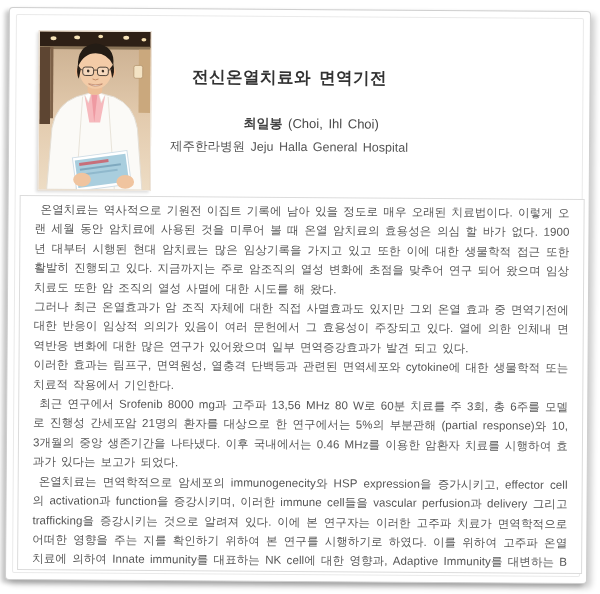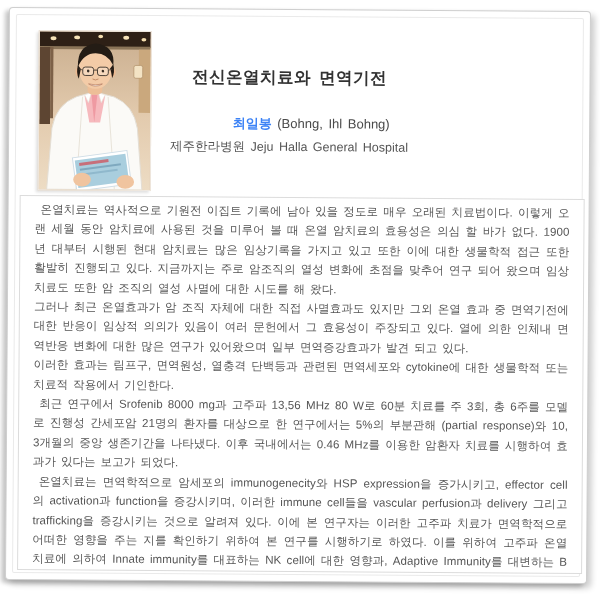--- a/index.html
+++ b/index.html
@@ -40,21 +40,21 @@
     position:absolute; left:0; right:20px; top:57px;
     text-align:center;
     font-size:16.5px; font-weight:bold; color:#333333;
     letter-spacing:0.5px; word-spacing:3px;
   }
   .doc-author{
     position:absolute; left:0; right:20px; top:105px;
     text-align:center; font-size:13px; color:#4a4a4a;
     word-spacing:2px;
   }
-  .doc-author .name{ font-weight:bold; color:#3b82f6;margin-left:44px; }
+  .doc-author .name{ font-weight:bold; color:#404040;margin-left:44px; }
   .doc-affil{
     position:absolute; left:0; right:20px; top:129px;
     text-align:center; font-size:12.5px; color:#555555;
     word-spacing:2px;
   }
 
   
   .body-box{
     position:absolute; left:11px; top:187px; width:565px; height:375px;
     border:1px solid #dcdcdc;
@@ -140,21 +140,21 @@
           <rect x="42" y="141" width="38" height="2" fill="#8fb8cc"></rect>
         </g>
         <ellipse cx="44" cy="150" rx="9" ry="7" fill="#f0c49f"></ellipse>
         <ellipse cx="88" cy="152" rx="9" ry="7" fill="#f0c49f"></ellipse>
       </svg>
     </div>
 
     <div class="doc-title">전신온열치료와 면역기전</div>
     <div class="doc-author">
       <span class="name">최일봉</span>
-      <span>(Bohng, Ihl Bohng)</span>
+      <span>(Choi, Ihl Choi)</span>
     </div>
     <div class="doc-affil">제주한라병원 Jeju Halla General Hospital</div>
 
     <div class="body-box">
       <p class="indent">온열치료는 역사적으로 기원전 이집트 기록에 남아 있을 정도로 매우 오래된 치료법이다. 이렇게 오랜 세월 동안 암치료에 사용된 것을 미루어 볼 때 온열 암치료의 효용성은 의심 할 바가 없다. 1900년 대부터 시행된 현대 암치료는 많은 임상기록을 가지고 있고 또한 이에 대한 생물학적 접근 또한 활발히 진행되고 있다. 지금까지는 주로 암조직의 열성 변화에 초점을 맞추어 연구 되어 왔으며 임상 치료도 또한 암 조직의 열성 사멸에 대한 시도를 해 왔다.</p>
       <p>그러나 최근 온열효과가 암 조직 자체에 대한 직접 사멸효과도 있지만 그외 온열 효과 중 면역기전에 대한 반응이 임상적 의의가 있음이 여러 문헌에서 그 효용성이 주장되고 있다. 열에 의한 인체내 면역반응 변화에 대한 많은 연구가 있어왔으며 일부 면역증강효과가 발견 되고 있다.</p>
       <p>이러한 효과는 림프구, 면역원성, 열충격 단백등과 관련된 면역세포와 cytokine에 대한 생물학적 또는 치료적 작용에서 기인한다.</p>
       <p class="indent">최근 연구에서 Srofenib 8000 mg과 고주파 13,56 MHz 80 W로 60분 치료를 주 3회, 총 6주를 모델로 진행성 간세포암 21명의 환자를 대상으로 한 연구에서는 5%의 부분관해 (partial response)와 10, 3개월의 중앙 생존기간을 나타냈다. 이후 국내에서는 0.46 MHz를 이용한 암환자 치료를 시행하여 효과가 있다는 보고가 되었다.</p>
       <p class="indent">온열치료는 면역학적으로 암세포의 immunogenecity와 HSP expression을 증가시키고, effector cell의 activation과 function을 증강시키며, 이러한 immune cell들을 vascular perfusion과 delivery 그리고 trafficking을 증강시키는 것으로 알려져 있다. 이에 본 연구자는 이러한 고주파 치료가 면역학적으로 어떠한 영향을 주는 지를 확인하기 위하여 본 연구를 시행하기로 하였다. 이를 위하여 고주파 온열 치료에 의하여 Innate immunity를 대표하는 NK cell에 대한 영향과, Adaptive Immunity를 대변하는 B cell과 T cell에 대한 영향, 그리고 T cell의 영향에 대해서는 CD4+ Helper T cell과 CD8+ Suppressor T cell에 대한 영향, 그리고 Helper T cell에 대해서는 Th1 T cell과 Th2 T cell에 대한 영향, 그리고 Th17과 Treg에 대한 영향, 그리고 Regulatory B cell에 대한 일반적인 영향에 대해서 살펴보고자 한다.</p>
     </div>

